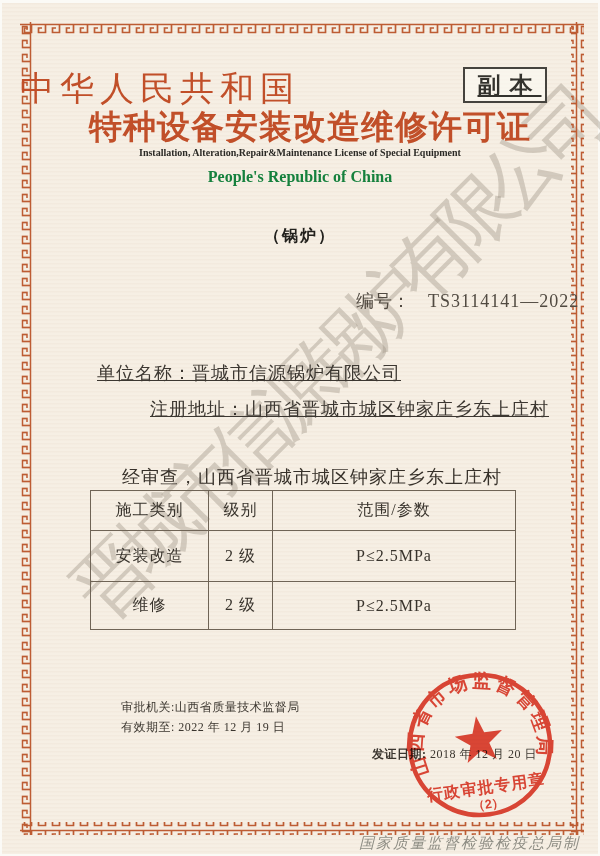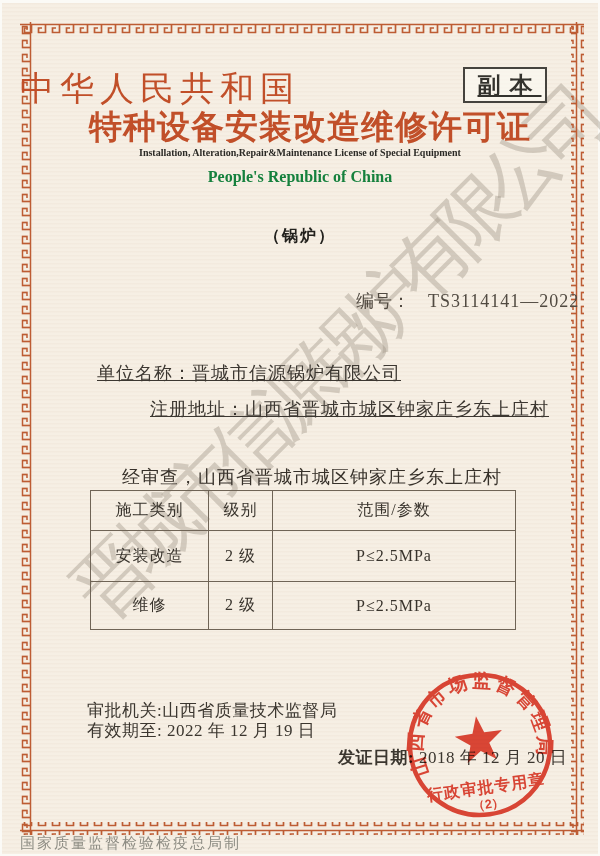--- a/index.html
+++ b/index.html
@@ -62,26 +62,26 @@
   .statement   { position:absolute; left:122px; top:465px; font-size:18px; letter-spacing:1px; color:#37312a; }
   table.scope {
     position:absolute; left:90px; top:490px; width:425px;
     border-collapse:collapse; table-layout:fixed;
     font-size:16px; color:#38332c;
   }
   table.scope td, table.scope th {
     border:1px solid #6f6456; text-align:center; vertical-align:middle;
     font-weight:400; letter-spacing:1px; padding:0;
   }
-  .fline { position:absolute; font-size:17px; color:#3b362f; letter-spacing:0.5px; }
+  .fline { position:absolute; font-size:12px; color:#3b362f; letter-spacing:0.5px;margin-left:34px; }
   .fline .lab { letter-spacing:0.5px; }
   .made-by {
-    position:absolute; left:20px; top:834px; width:560px; text-align:left;
+    position:absolute; left:20px; top:834px; width:560px; text-align:right;
     font-family:"Liberation Sans", sans-serif;
-    font-size:15px; letter-spacing:2px; color:#8e8d84;
+    font-size:15px; letter-spacing:2px; color:#8e8d84;font-style:italic;
   }
   .stamp {
     position:absolute; left:392px; top:657px; z-index:4;
     transform:rotate(-8deg); mix-blend-mode:multiply; opacity:0.92;
   }
   .stamp text { fill:#df3a2a; }
 </style>
 </head>
 <body>
 

